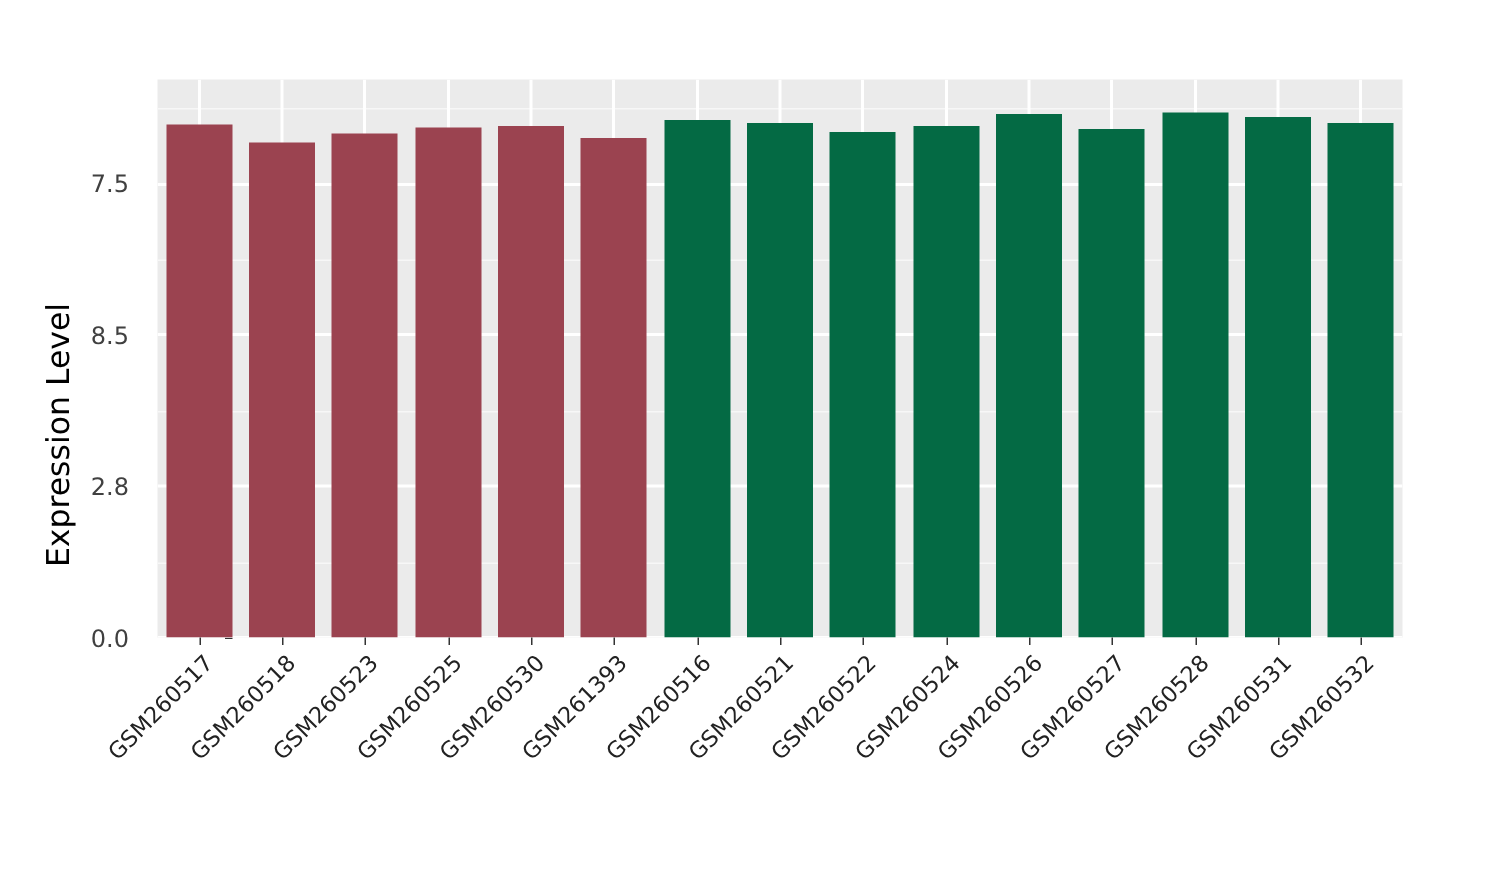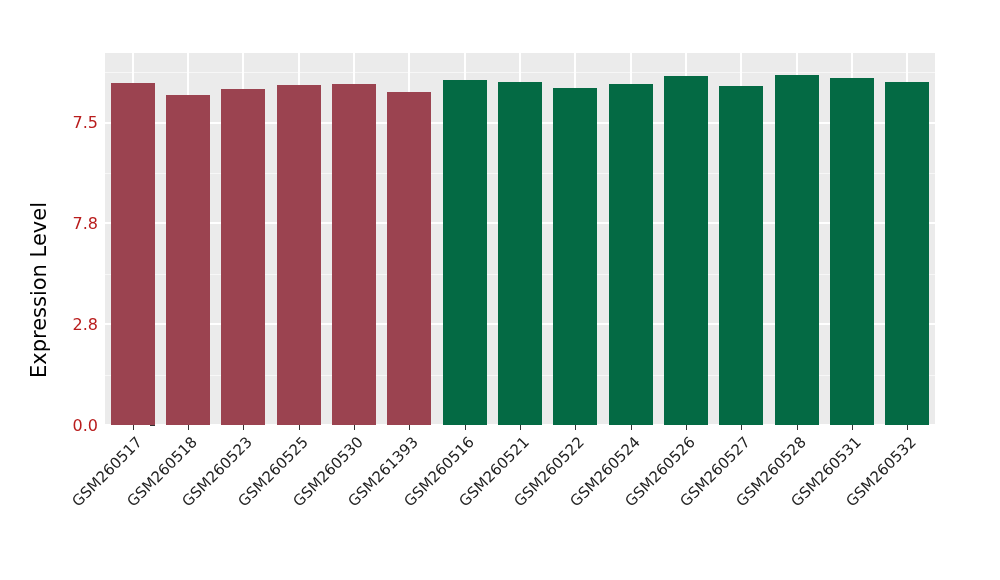--- a/index.html
+++ b/index.html
@@ -35,27 +35,27 @@
     justify-content: center;
     font-size: 21px;
     color: #000000;
     white-space: nowrap;
     letter-spacing: 0px;
   }
 
   
   .y-tick {
     position: absolute;
-    right: 0px;
+    right: 12px;
     height: 18px;
     display: flex;
     align-items: center;
     justify-content: flex-end;
     font-size: 16px;
-    color: #b91c1c;
+    color: #404040;
     white-space: nowrap;
   }
   #y-ticks {
     position: absolute;
     left: 50px;
     top: 53px;
     width: 48px;
     height: 372px;
   }
   .y-tick-mark {
@@ -131,21 +131,21 @@
 
 <div id="chart-root">
 
   <div id="y-axis-title">Expression Level</div>
 
   <div id="y-ticks">
       <div class="y-tick" style="top: 363px;">0.0</div>
       <div class="y-tick-mark" style="top: 372px;"></div>
       <div class="y-tick" style="top: 262.242px;">2.8</div>
       <div class="y-tick-mark" style="top: 271.242px;"></div>
-      <div class="y-tick" style="top: 161.483px;">7.8</div>
+      <div class="y-tick" style="top: 161.483px;">8.5</div>
       <div class="y-tick-mark" style="top: 170.483px;"></div>
       <div class="y-tick" style="top: 60.7248px;">7.5</div>
       <div class="y-tick-mark" style="top: 69.7248px;"></div>
     </div>
 
   <div id="panel">
       <div class="grid-minor-h" style="top: 321.621px;"></div>
       <div class="grid-minor-h" style="top: 220.862px;"></div>
       <div class="grid-minor-h" style="top: 120.104px;"></div>
       <div class="grid-minor-h" style="top: 19.3456px;"></div>

